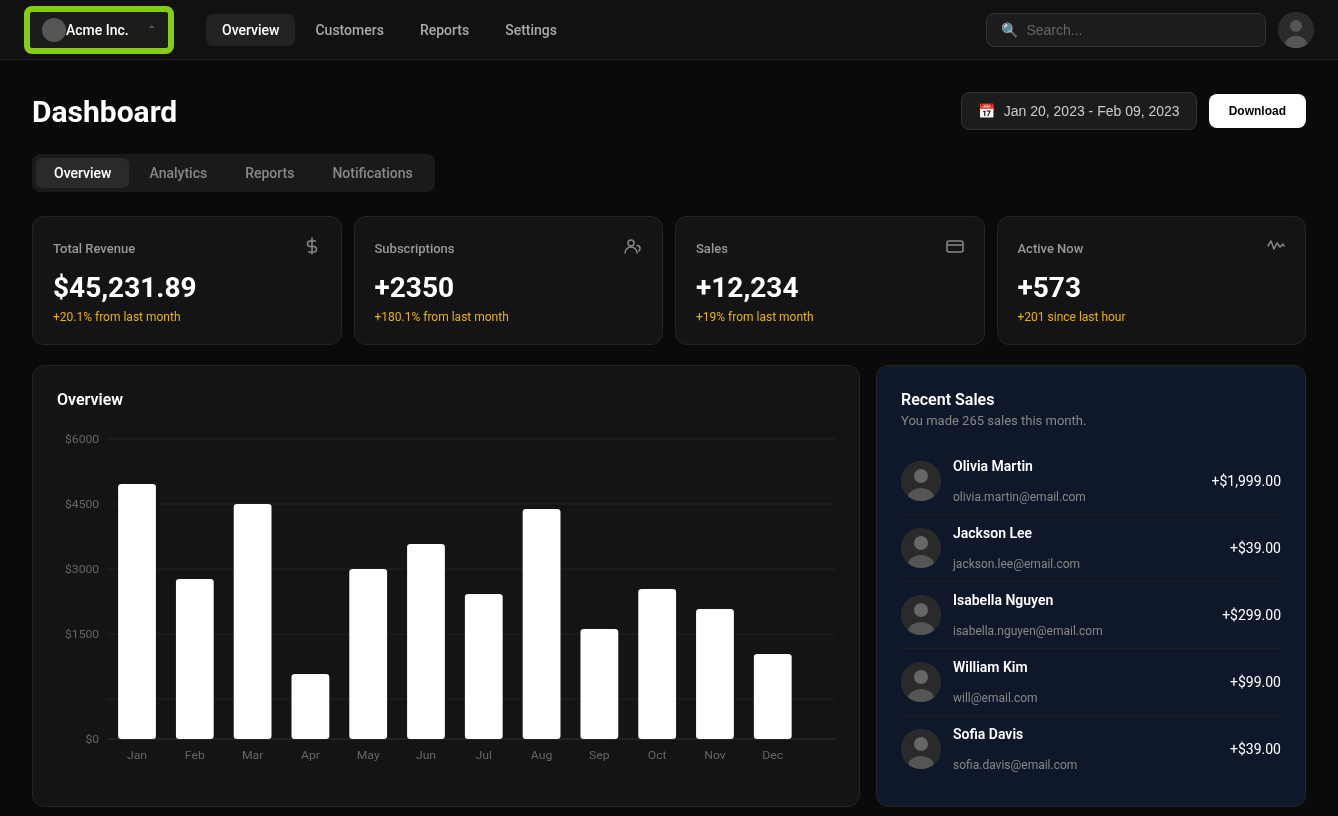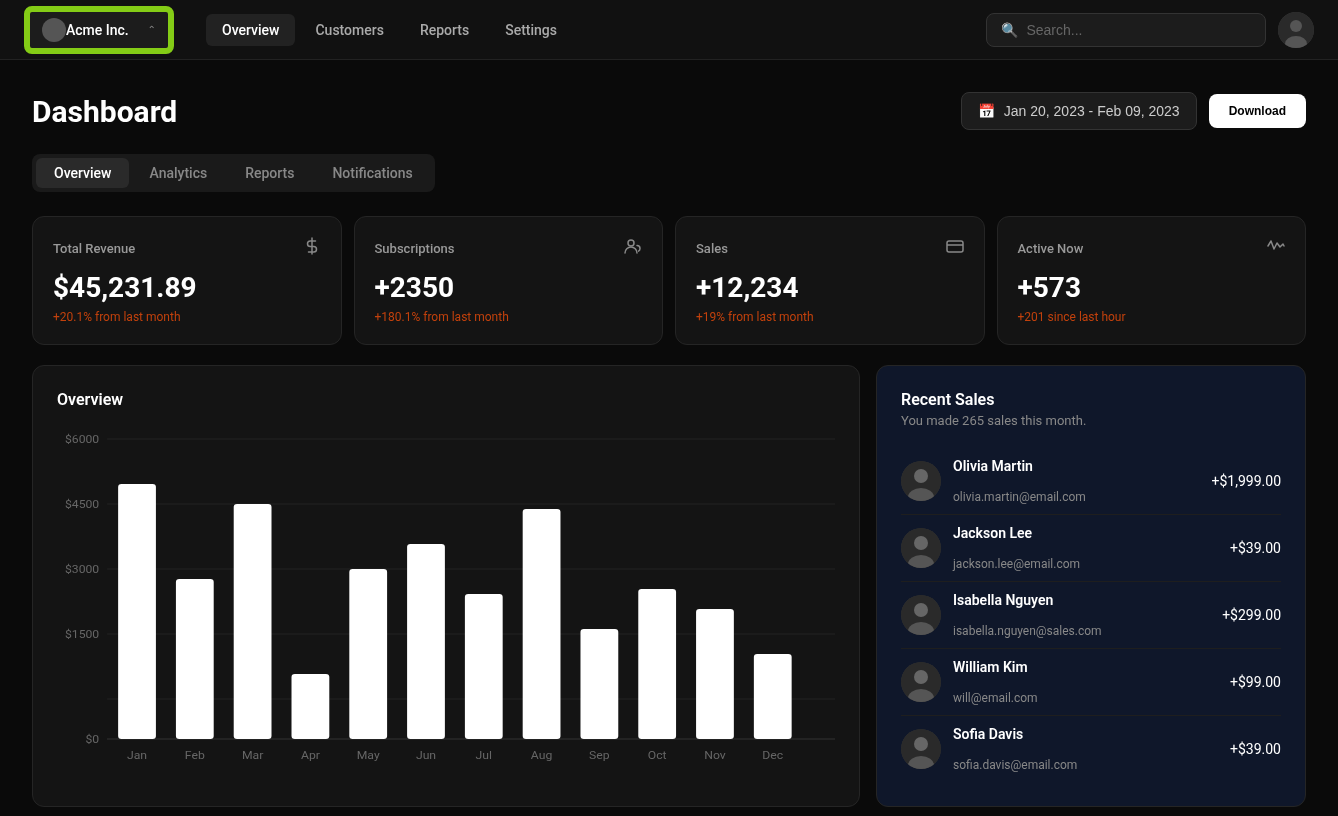--- a/index.html
+++ b/index.html
@@ -199,21 +199,21 @@
       font-size: 16px;
     }
     .stat-value {
       font-size: 28px;
       font-weight: 700;
       color: #fff;
       margin-bottom: 6px;
     }
     .stat-change {
       font-size: 12px;
-      color: #c2410c;
+      color: #eab308;
     }
 
     
     .bottom-row {
       display: grid;
       grid-template-columns: 1fr 430px;
       gap: 16px;
     }
 
     
@@ -492,21 +492,21 @@
       <div class="sale-item">
         <div class="sale-avatar">
           <svg viewBox="0 0 40 40" xmlns="http://www.w3.org/2000/svg" width="40" height="40">
             <circle cx="20" cy="20" r="20" fill="#2a2a2a"></circle>
             <circle cx="20" cy="15" r="7" fill="#666"></circle>
             <ellipse cx="20" cy="36" rx="13" ry="9" fill="#555"></ellipse>
           </svg>
         </div>
         <div class="sale-info">
           <div class="sale-name">Isabella Nguyen</div>
-          <div class="sale-email">isabella.nguyen@sales.com</div>
+          <div class="sale-email">isabella.nguyen@email.com</div>
         </div>
         <div class="sale-amount">+$299.00</div>
       </div>
 
       <div class="sale-item">
         <div class="sale-avatar">
           <svg viewBox="0 0 40 40" xmlns="http://www.w3.org/2000/svg" width="40" height="40">
             <circle cx="20" cy="20" r="20" fill="#2a2a2a"></circle>
             <circle cx="20" cy="15" r="7" fill="#666"></circle>
             <ellipse cx="20" cy="36" rx="13" ry="9" fill="#555"></ellipse>

